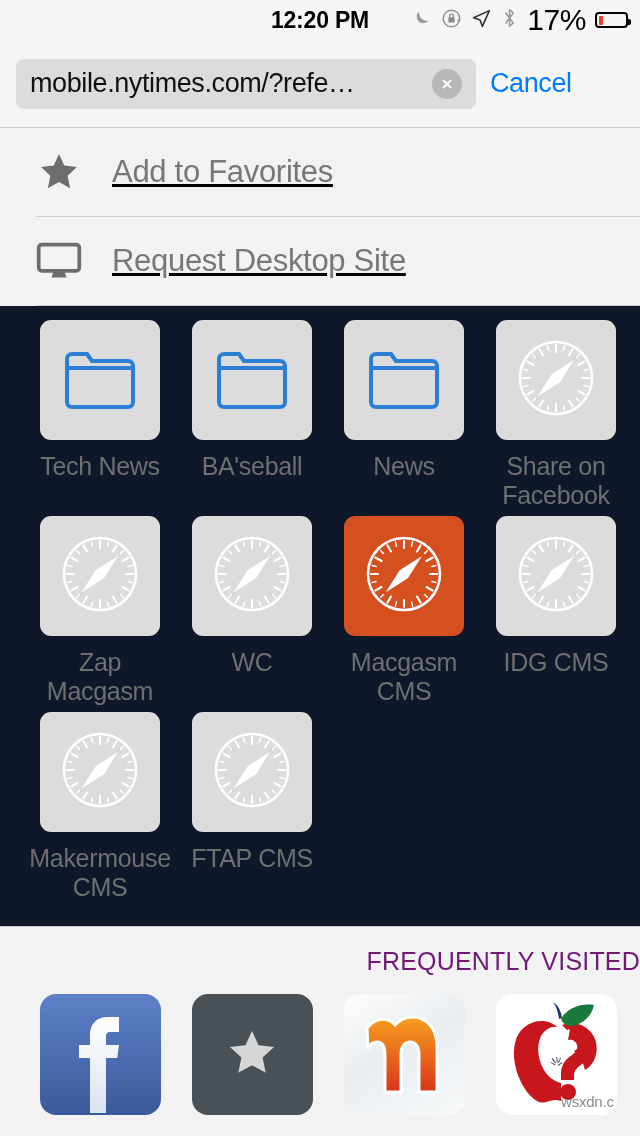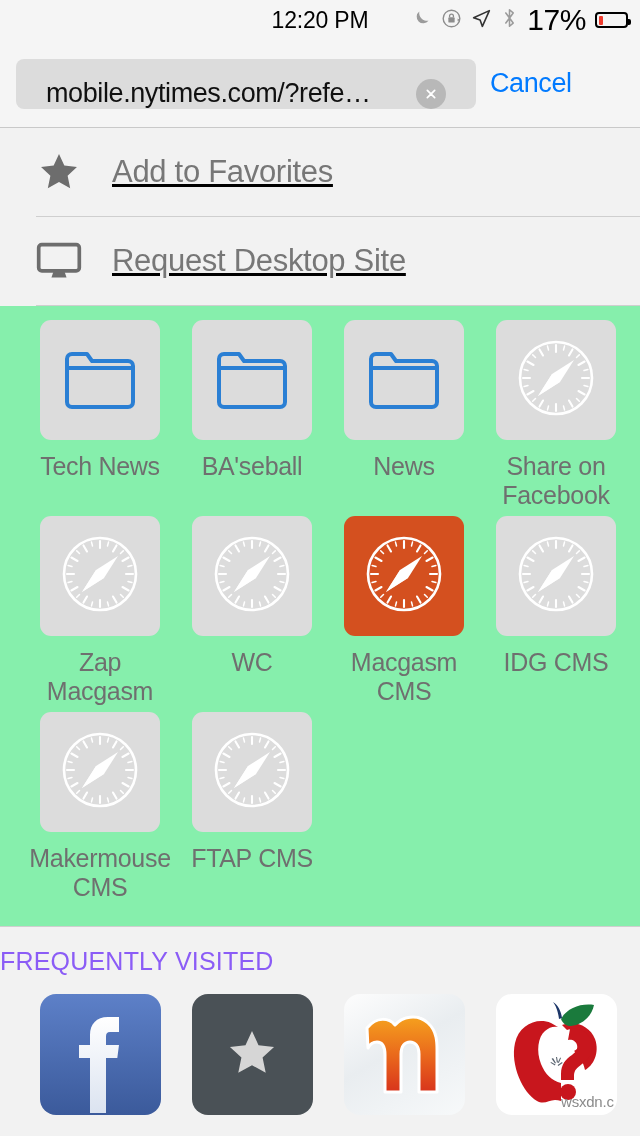--- a/index.html
+++ b/index.html
@@ -21,21 +21,21 @@
     position:relative;
   }
   .sb-left{ display:flex; align-items:center; gap:9px; }
   .dots{ display:flex; gap:7px; align-items:center; }
   .dot{ width:11px; height:11px; border-radius:50%; background:#000; }
   .carrier{ font-size:23px; color:#000; letter-spacing:-.3px; }
   .lte{ font-size:22px; color:#000; margin-left:12px; letter-spacing:.5px; }
   .sb-center{
     position:absolute; left:0; right:0; top:0; height:40px;
     display:flex; align-items:center; justify-content:center;
-    font-size:23px; font-weight:normal; color:#000; letter-spacing:-.2px;
+    font-size:23px; font-weight:bold; color:#000; letter-spacing:-.2px;
     pointer-events:none;
   }
   .sb-right{
     margin-left:auto; display:flex; align-items:center; gap:9px;
   }
   .pct{ font-size:30px; color:#000; letter-spacing:-.4px; }
   .batt{
     width:33px; height:16px; border:2px solid #000; border-radius:4px;
     position:relative; display:flex; align-items:center; padding:1.5px;
   }
@@ -49,22 +49,22 @@
   #url-bar{
     height:88px; width:100%;
     background:#f5f5f5;
     display:flex; align-items:center;
     padding:0 16px;
     border-bottom:1px solid #c9c9c9;
   }
   .url-field{
     flex:1; height:50px;
     background:#dcdcdc; border-radius:8px;
-    display:flex; align-items:flex-end;
-    padding:0 30px;
+    display:flex; align-items:center;
+    padding:0 14px;
     margin-right:14px;
     max-width:460px;
   }
   .url-text{
     flex:1; font-size:27px; color:#101010;
     white-space:nowrap; overflow:hidden; letter-spacing:-.4px;
   }
   .clear-btn{
     width:30px; height:30px; border-radius:50%;
     background:#b8b8b8; flex:none;
@@ -88,21 +88,21 @@
     color:#6d6d6d;
   }
   .action-label{
     font-size:31px; color:#777; margin-left:24px; letter-spacing:-.3px;
   }
   .hr{ height:1px; background:#cfcfcf; margin-left:36px; }
 
   
   #bookmark-grid{
     padding:14px 12px 18px 0;
-    background:#86efac;
+    background:#0f172a;
   }
   .grid-row{
     display:flex;
     padding:0 24px;
     margin-bottom:6px;
   }
   .bm-cell{
     width:152px; flex:none;
     display:flex; flex-direction:column; align-items:center;
   }
@@ -121,22 +121,22 @@
     max-width:150px;
   }
 
   
   #freq-section{
     border-top:1px solid #cfcfcf;
     background:#f2f2f2;
     padding-top:20px;
   }
   .freq-title{
-    font-size:25px; color:#8b5cf6;
-    letter-spacing:.2px;
+    font-size:25px; color:#701a75;
+    letter-spacing:.2px;text-align:right;
   }
   .freq-row{
     display:flex; padding:18px 24px 0 24px;
   }
   .freq-cell{
     width:152px; flex:none;
     display:flex; justify-content:center;
   }
   .freq-tile{
     width:121px; height:121px;

